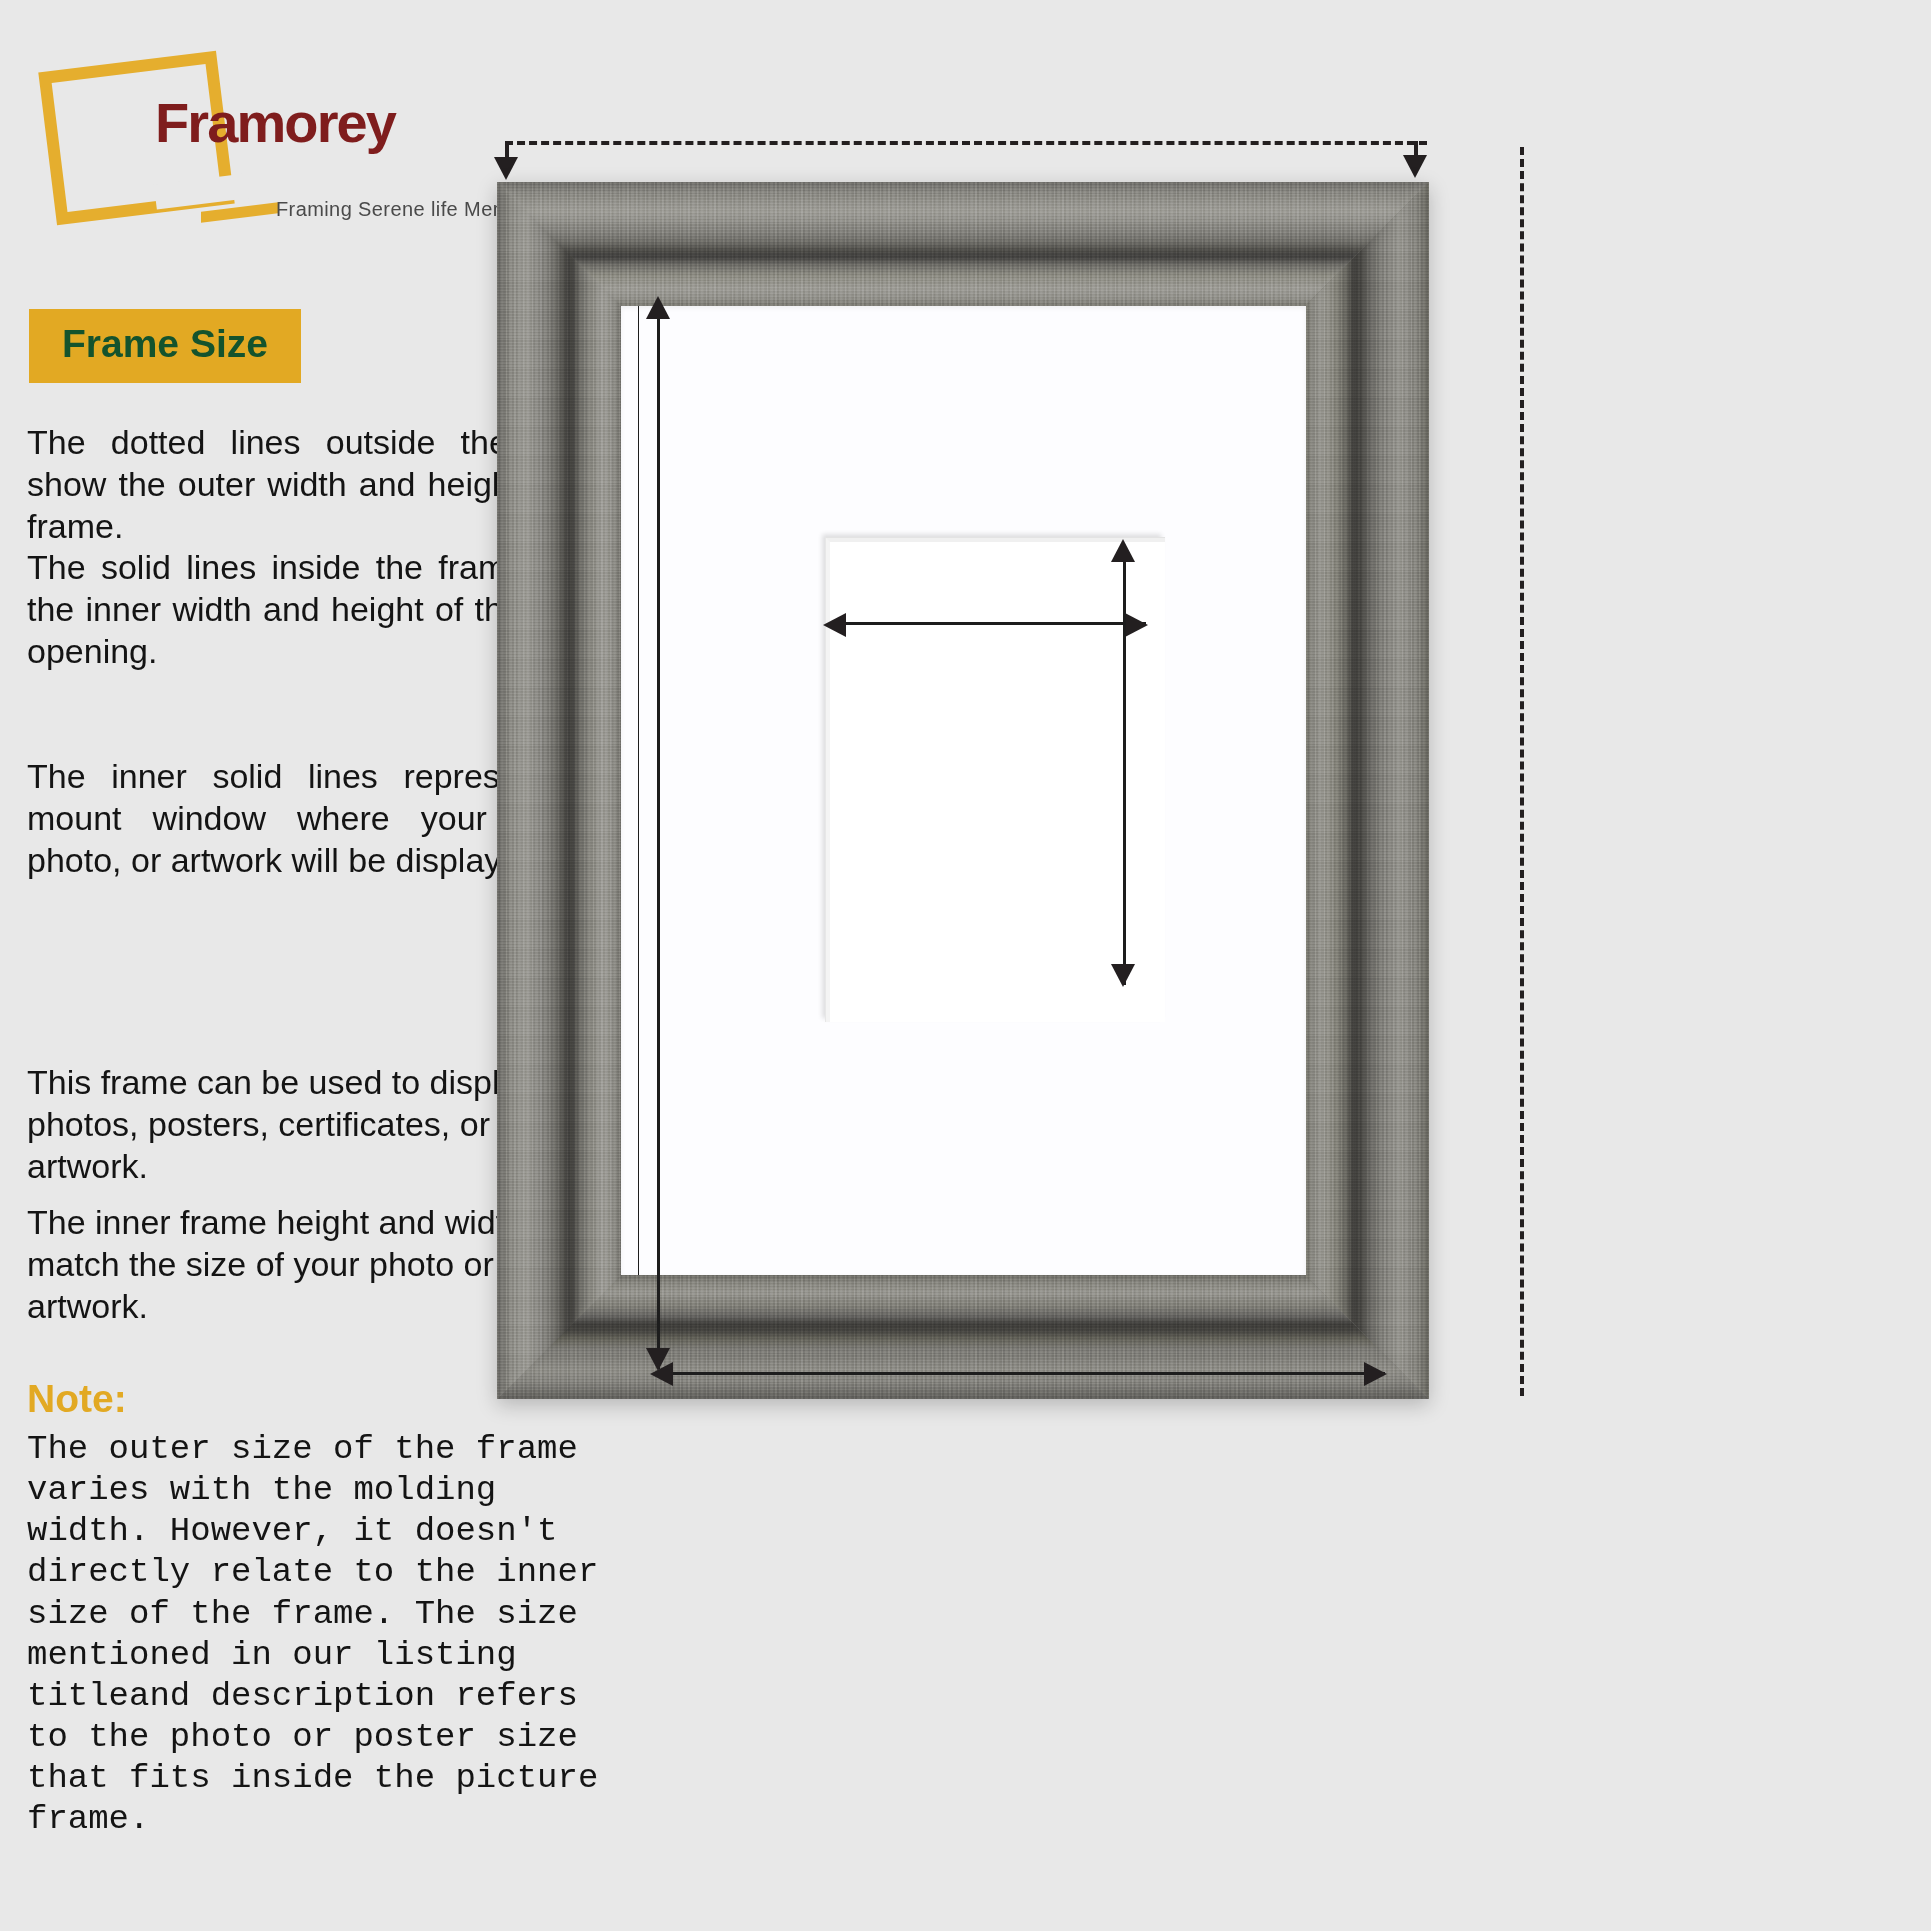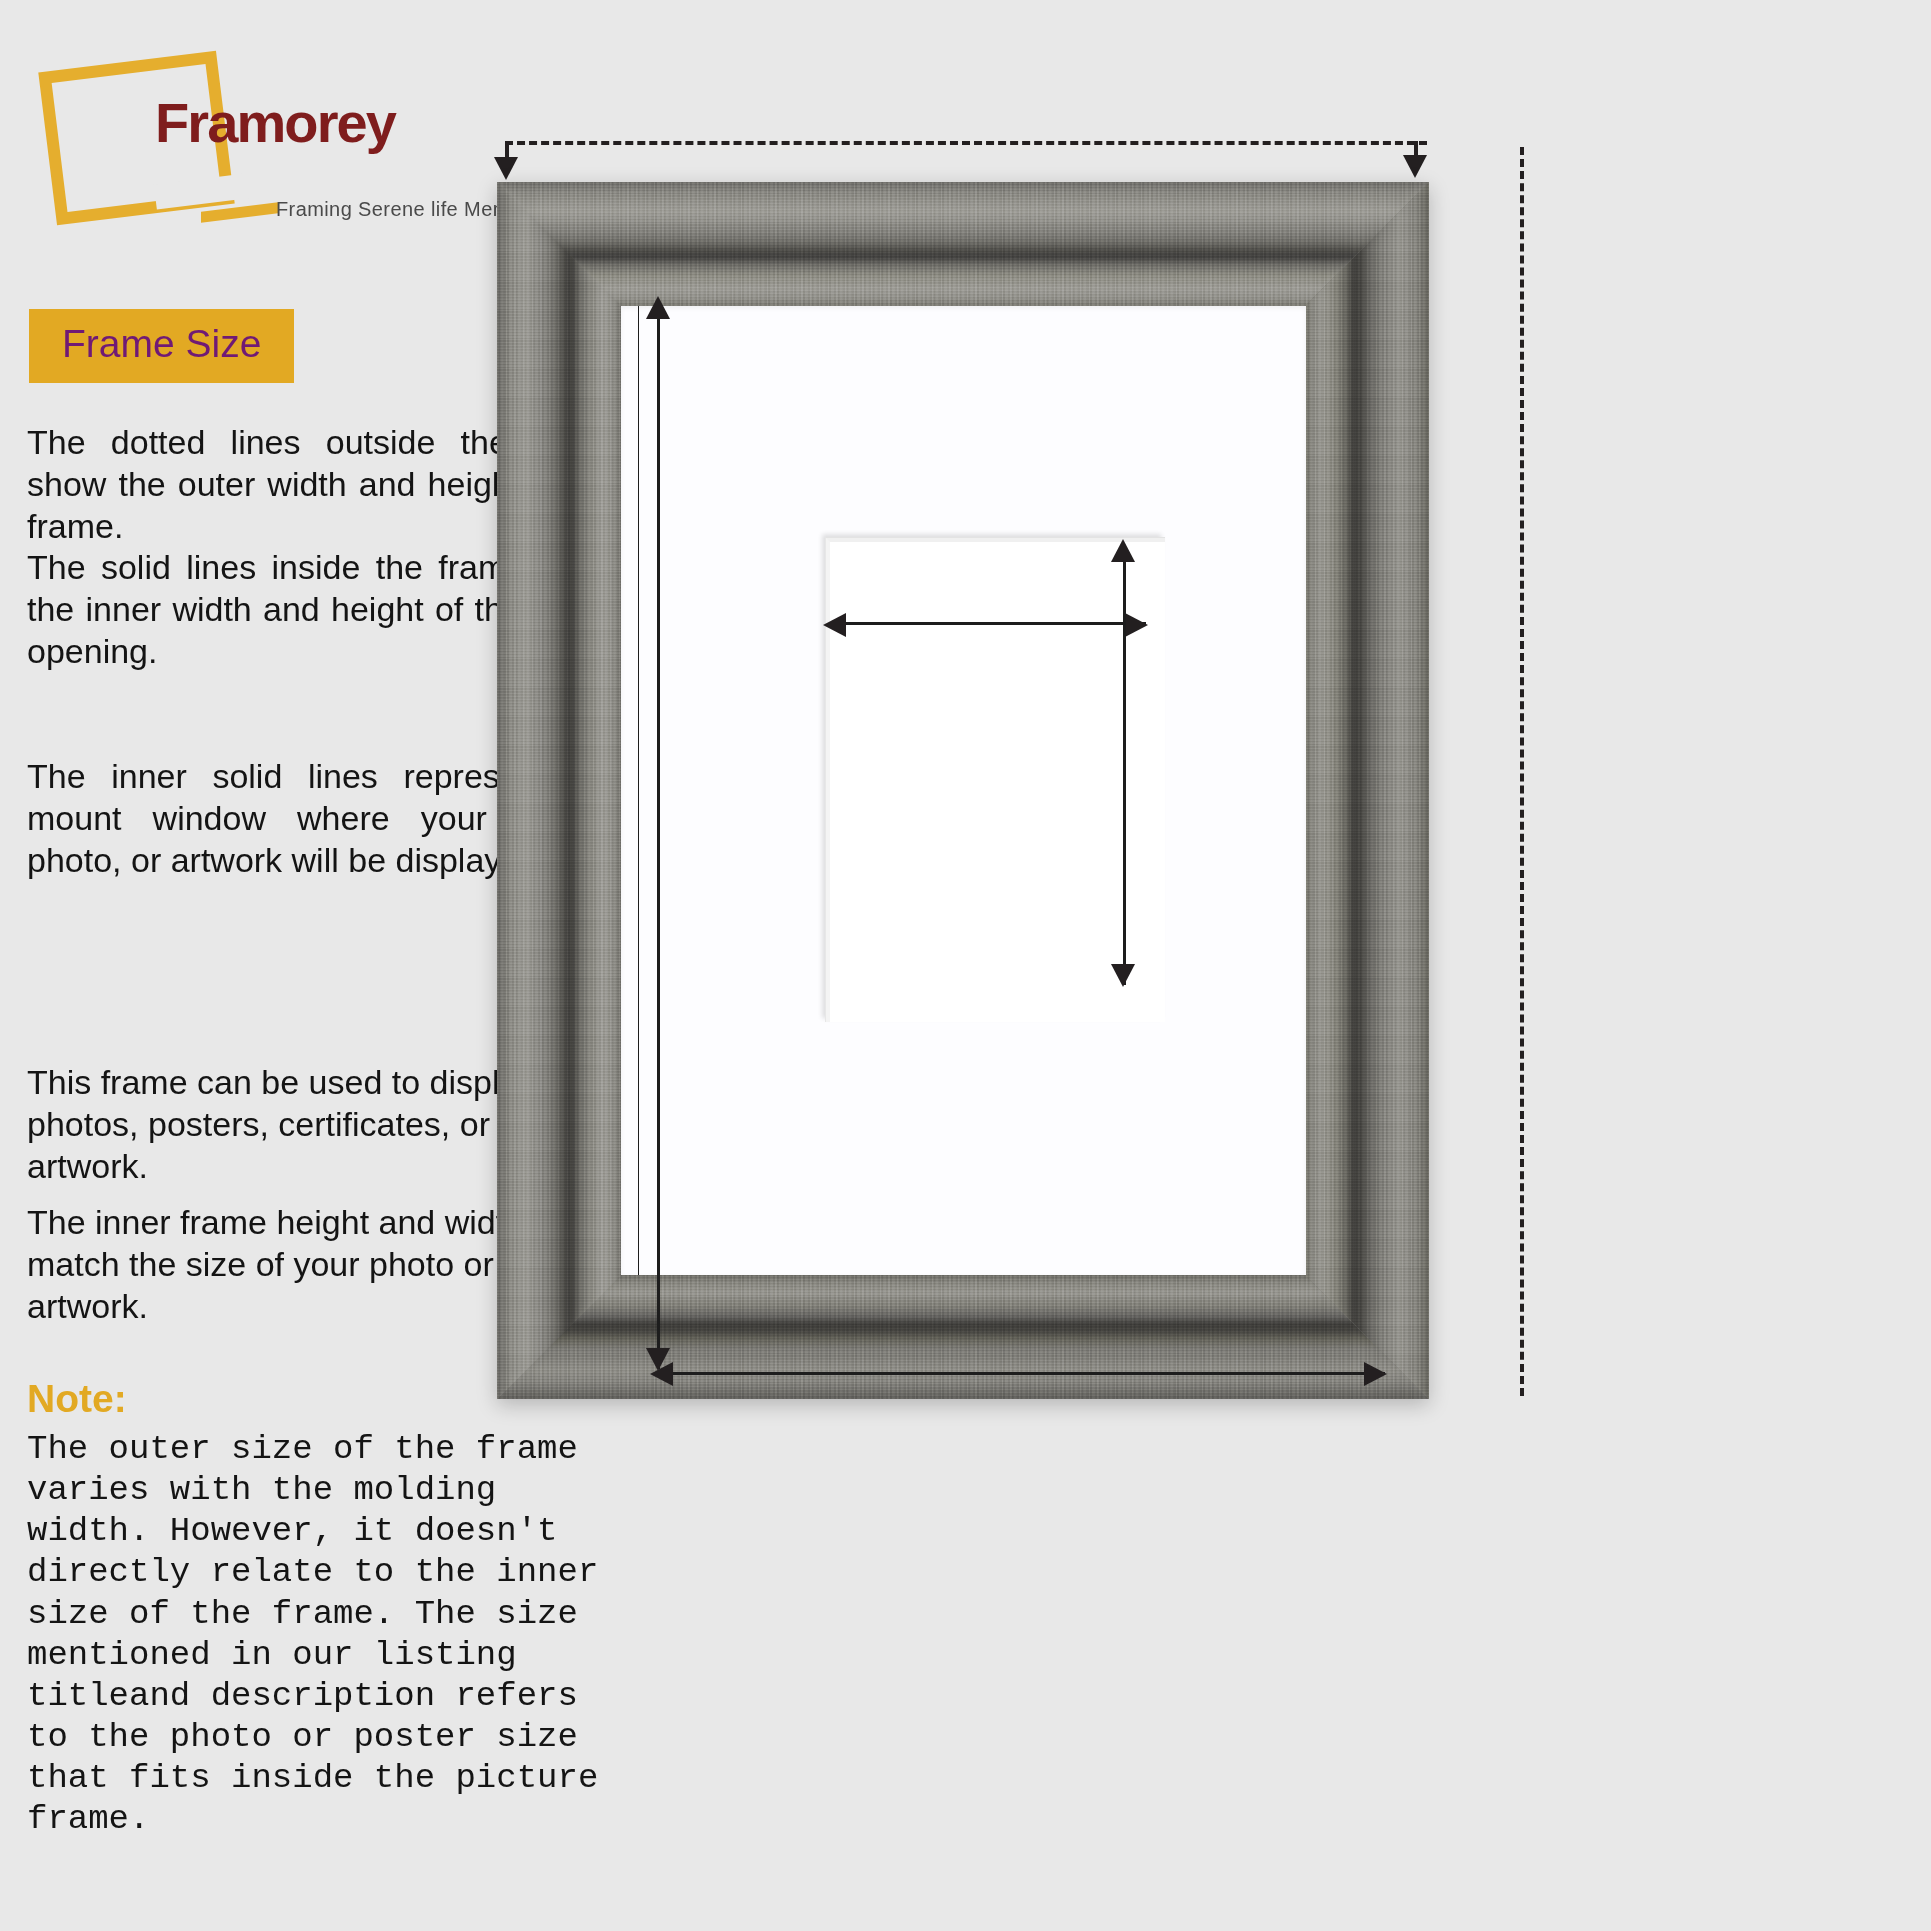--- a/index.html
+++ b/index.html
@@ -63,23 +63,23 @@
     left:162px; top:154px;
     width:77px; height:10.6px;
     background:#E5AE2E;
     transform:skewY(-7deg);
   }
 
   
   .badge{
     display:inline-block;
     background:#E2A923;
-    color:#701a75;
+    color:#14532d;
     font-size:39px;
-    font-weight:normal;
+    font-weight:bold;
     line-height:1;
     padding:15.4px 33px 19.3px 33px;
     text-align:center;
   }
   .badge.indent{ padding-left:56px; padding-right:56px; }
 
   .badge-row{ position:absolute; }
   #frame-size-badge-row{ left:29px; top:309px; }
   #useable-badge-row{ left:29px; top:967px; }
 

